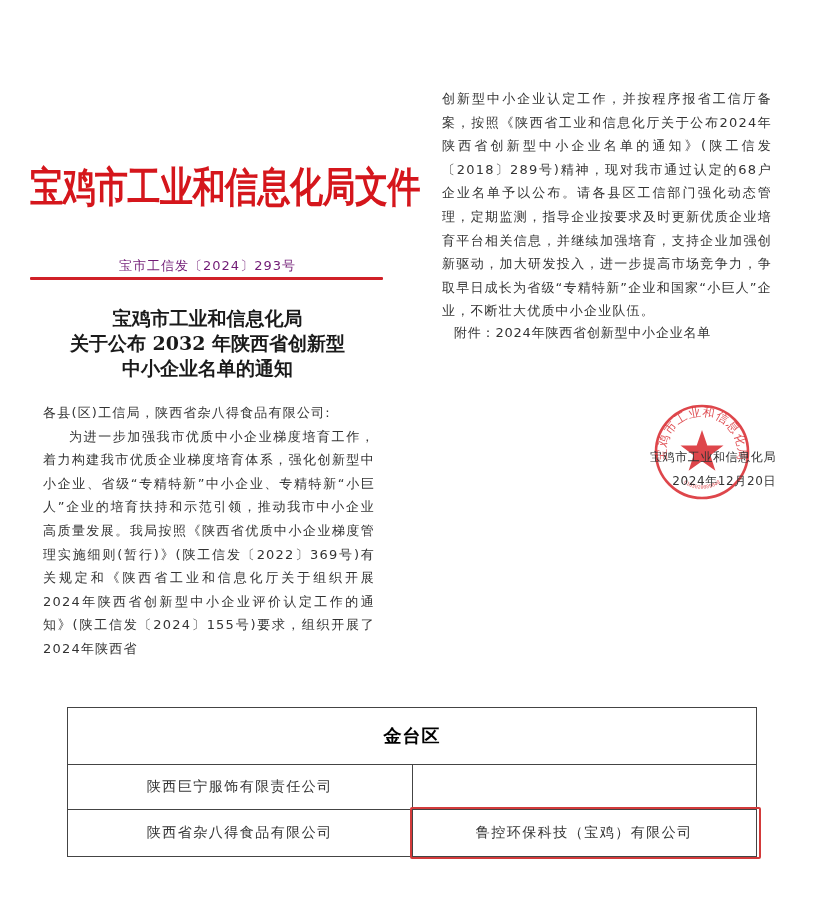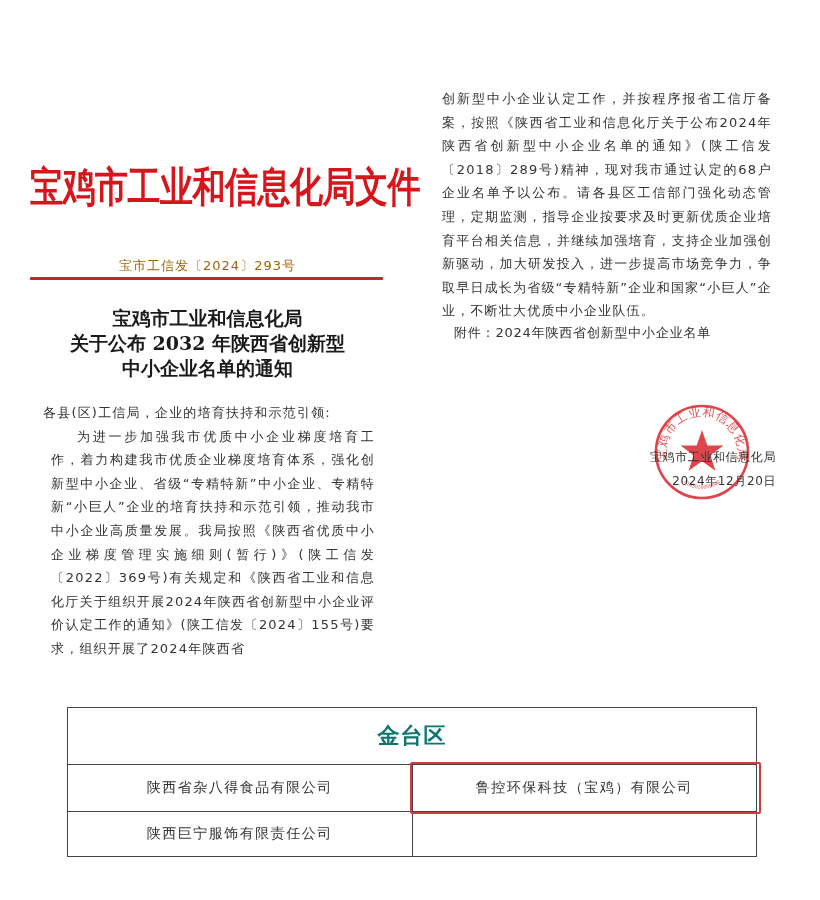--- a/index.html
+++ b/index.html
@@ -23,21 +23,21 @@
       letter-spacing: -0.5px;
       color: #d5161c;
       white-space: nowrap;
       transform: scaleY(1.25);
       transform-origin: center top;
     }
     .doc-number {
       left: 30px; top: 257px; width: 355px;
       text-align: center;
       font-size: 13px;
-      color: #a16207;
+      color: #701a75;
       letter-spacing: 1px;
     }
     .red-rule {
       left: 30px; top: 277px; width: 353px; height: 3px;
       background: #d02028;
       border-radius: 1px;
     }
     .notice-title {
       left: 30px; top: 306px; width: 355px;
       text-align: center;
@@ -48,21 +48,21 @@
       color: #1a1a1a;
     }
     .body-text {
       font-size: 13px;
       line-height: 23.6px;
       color: #333;
       letter-spacing: 1.2px;
       text-align: justify;
     }
     .left-body { left: 43px; top: 401px; width: 332px; }
-    .left-body .para { text-indent: 2em; margin-left: 8px; }
+    .left-body .para { text-indent: 2em; }
     .right-body { left: 442px; top: 87px; width: 330px; }
     .attachment {
       left: 454px; top: 324px;
       font-size: 13px; color: #333; letter-spacing: 0.8px;
     }
 
     
     .seal {
       left: 652px; top: 402px; width: 100px; height: 100px;
     }
@@ -86,22 +86,22 @@
     }
     table.companies td {
       border: 1.5px solid #444;
       text-align: center;
       vertical-align: middle;
     }
     .district-row td {
       height: 57px;
       font-family: "DejaVu Serif", "Liberation Serif", serif;
       font-weight: bold;
-      font-size: 22px;
-      color: #0f766e;
+      font-size: 18px;
+      color: #000000;
       letter-spacing: 1px;
     }
     .company-row td { height: 47px; }
     .company-row.last td { height: 45px; }
     td.highlighted {
       position: relative;
     }
     td.highlighted .hl-box {
       position: absolute;
       left: -3px; top: -3px; right: -5px; bottom: -3px;
@@ -117,21 +117,21 @@
 <div class="abs doc-number">宝市工信发〔2024〕293号</div>
 <div class="abs red-rule"></div>
 
 <div class="abs notice-title">
   <div>宝鸡市工业和信息化局</div>
   <div>关于公布 2032 年陕西省创新型</div>
   <div>中小企业名单的通知</div>
 </div>
 
 <div class="abs body-text left-body">
-  <div>各县(区)工信局，企业的培育扶持和示范引领:</div>
+  <div>各县(区)工信局，陕西省杂八得食品有限公司:</div>
   <div class="para">为进一步加强我市优质中小企业梯度培育工作，着力构建我市优质企业梯度培育体系，强化创新型中小企业、省级“专精特新”中小企业、专精特新“小巨人”企业的培育扶持和示范引领，推动我市中小企业高质量发展。我局按照《陕西省优质中小企业梯度管理实施细则(暂行)》(陕工信发〔2022〕369号)有关规定和《陕西省工业和信息化厅关于组织开展2024年陕西省创新型中小企业评价认定工作的通知》(陕工信发〔2024〕155号)要求，组织开展了2024年陕西省</div>
 </div>
 
 <div class="abs body-text right-body">创新型中小企业认定工作，并按程序报省工信厅备案，按照《陕西省工业和信息化厅关于公布2024年陕西省创新型中小企业名单的通知》(陕工信发〔2018〕289号)精神，现对我市通过认定的68户企业名单予以公布。请各县区工信部门强化动态管理，定期监测，指导企业按要求及时更新优质企业培育平台相关信息，并继续加强培育，支持企业加强创新驱动，加大研发投入，进一步提高市场竞争力，争取早日成长为省级“专精特新”企业和国家“小巨人”企业，不断壮大优质中小企业队伍。</div>
 <div class="abs attachment">附件：2024年陕西省创新型中小企业名单</div>
 
 <svg class="abs seal" viewBox="0 0 100 100">
   <defs>
     <path id="sealArc" d="M 16 62 A 36 36 0 1 1 84 62"></path>
     <path id="sealArcBottom" d="M 28 78 A 32 32 0 0 0 72 78"></path>
@@ -150,26 +150,26 @@
   <div>宝鸡市工业和信息化局</div>
   <div>2024年12月20日</div>
 </div>
 
 <div class="abs table-wrap">
   <table class="companies">
     <tbody>
         <tr class="district-row">
       <td colspan="2">金台区</td>
     </tr>
+    <tr class="company-row last">
+      <td>陕西巨宁服饰有限责任公司</td>
+      <td></td>
+    </tr>
     <tr class="company-row">
       <td>陕西省杂八得食品有限公司</td>
       <td class="highlighted">
         <span>鲁控环保科技（宝鸡）有限公司</span>
         <span class="hl-box"></span>
       </td>
     </tr>
-    <tr class="company-row last">
-      <td>陕西巨宁服饰有限责任公司</td>
-      <td></td>
-    </tr>
   </tbody>
     </table>
 </div>
 
 </body></html>

